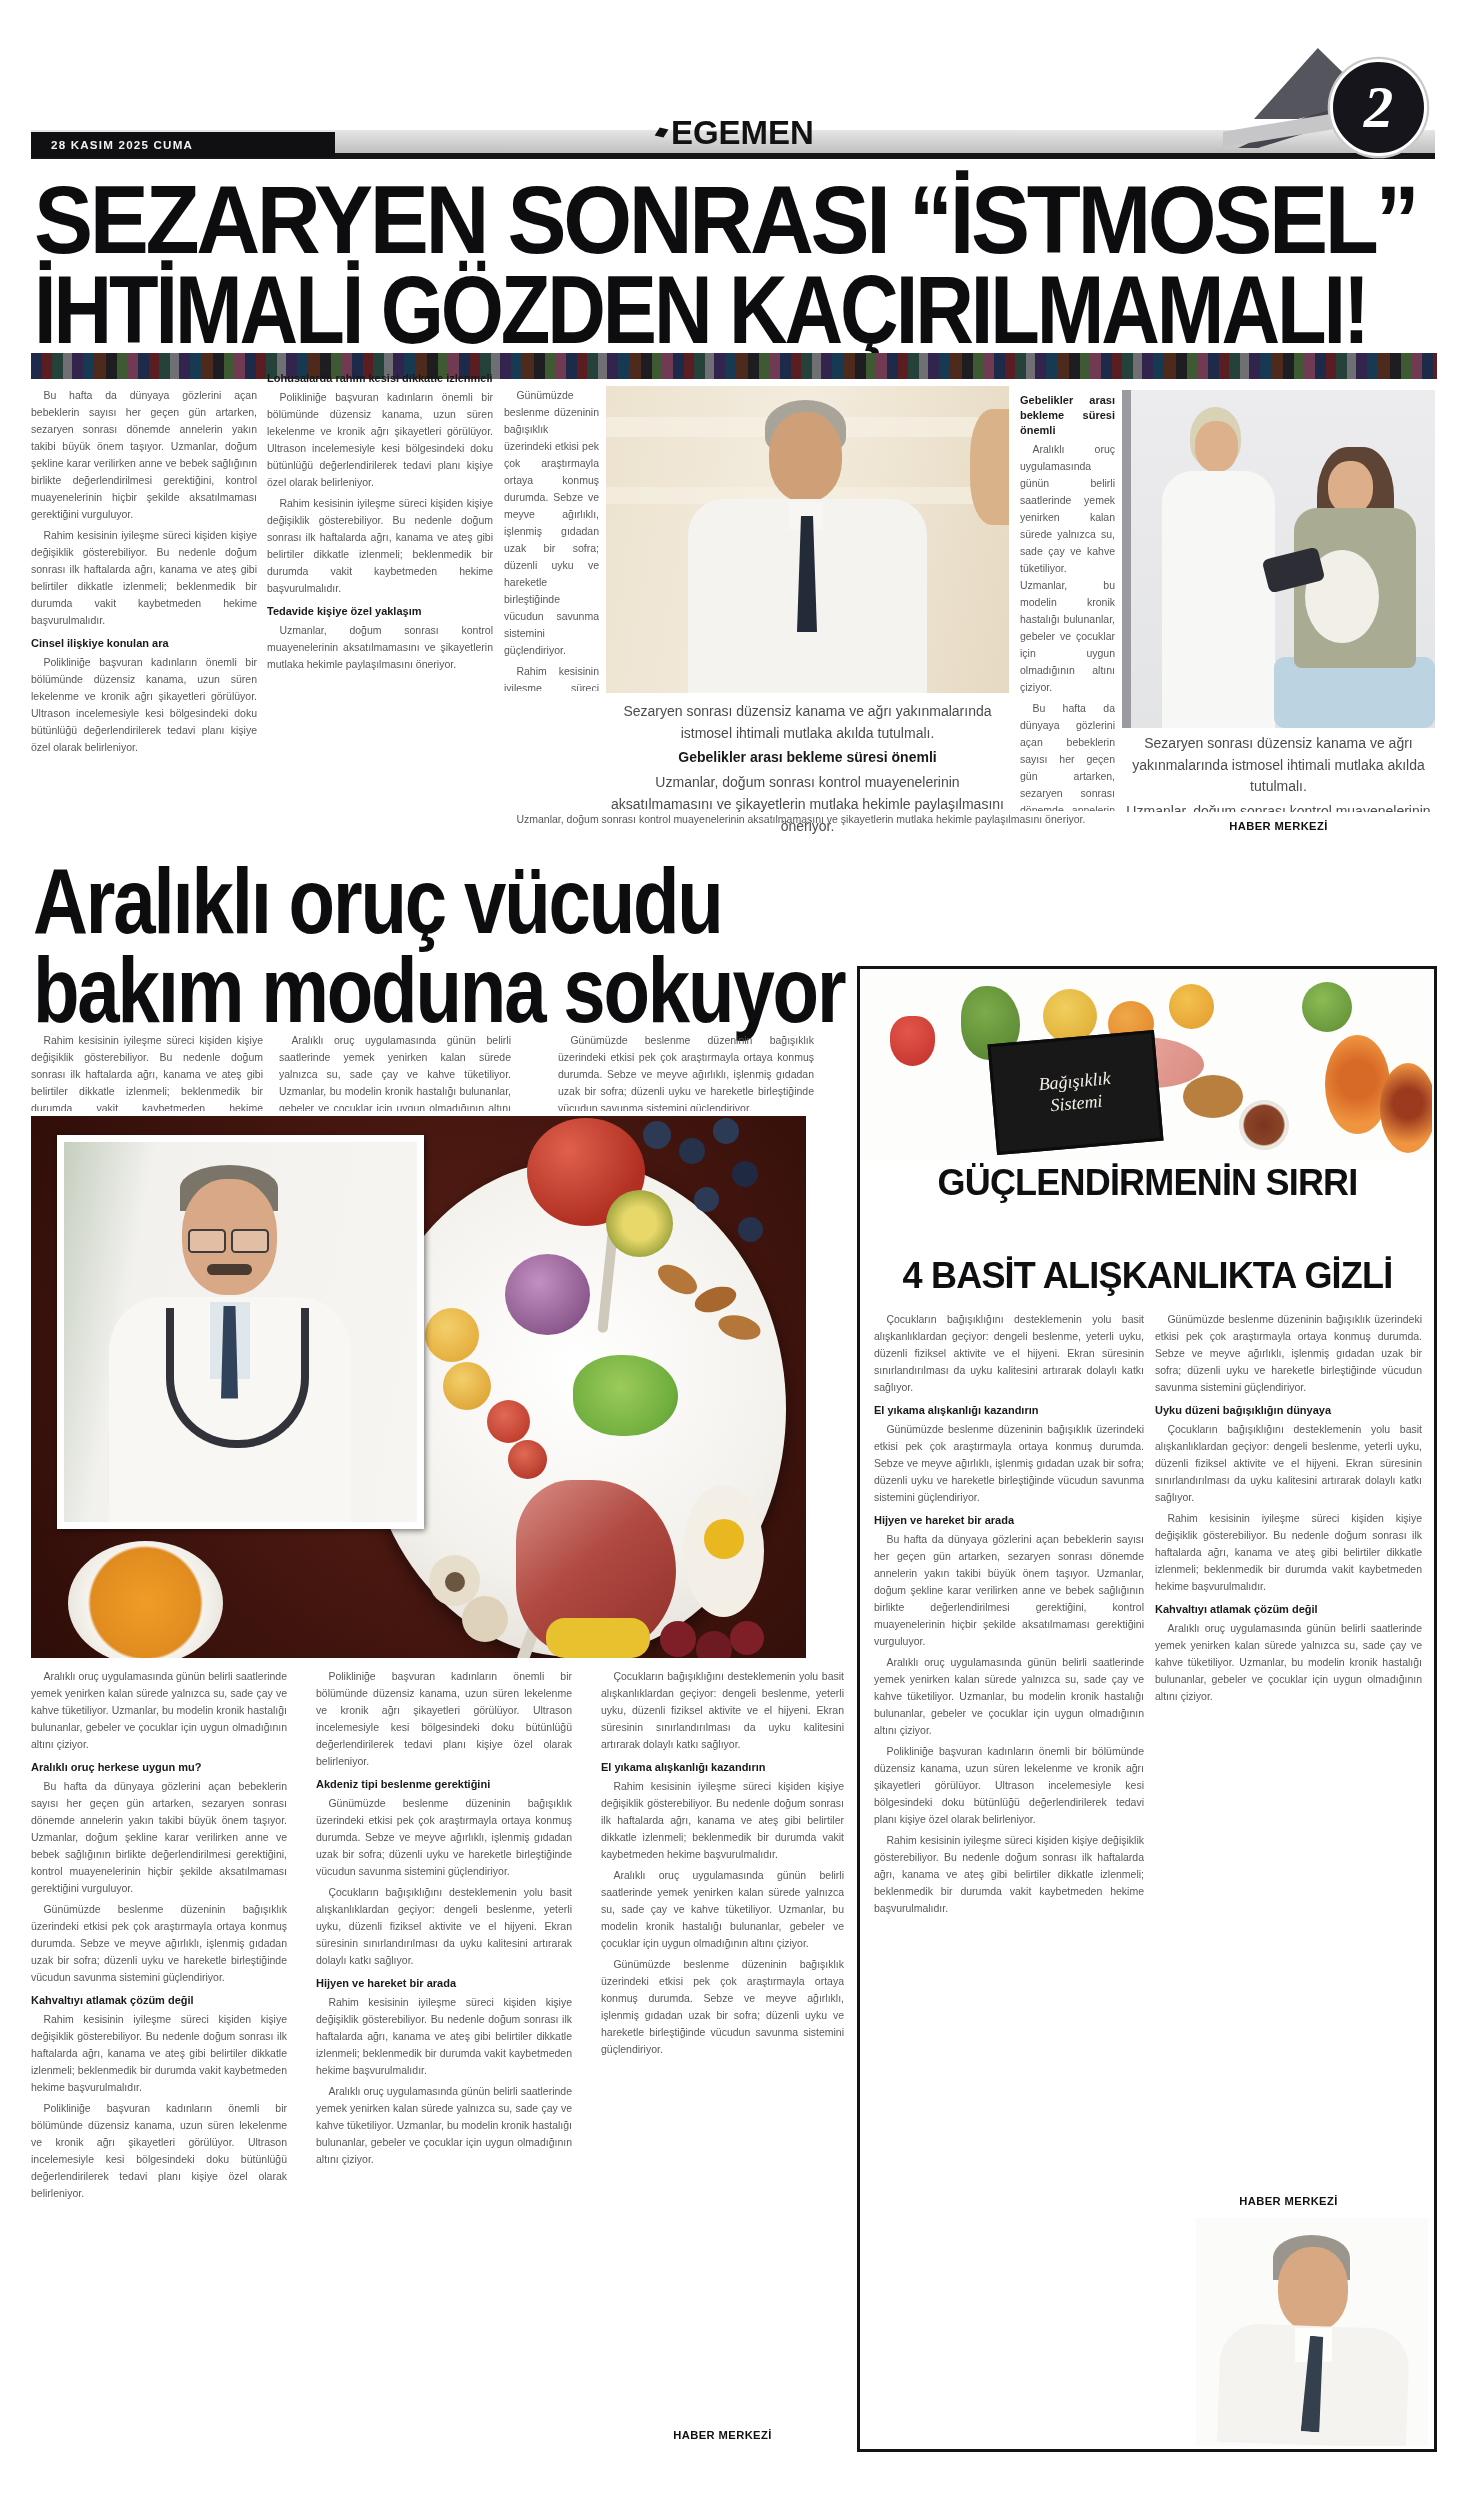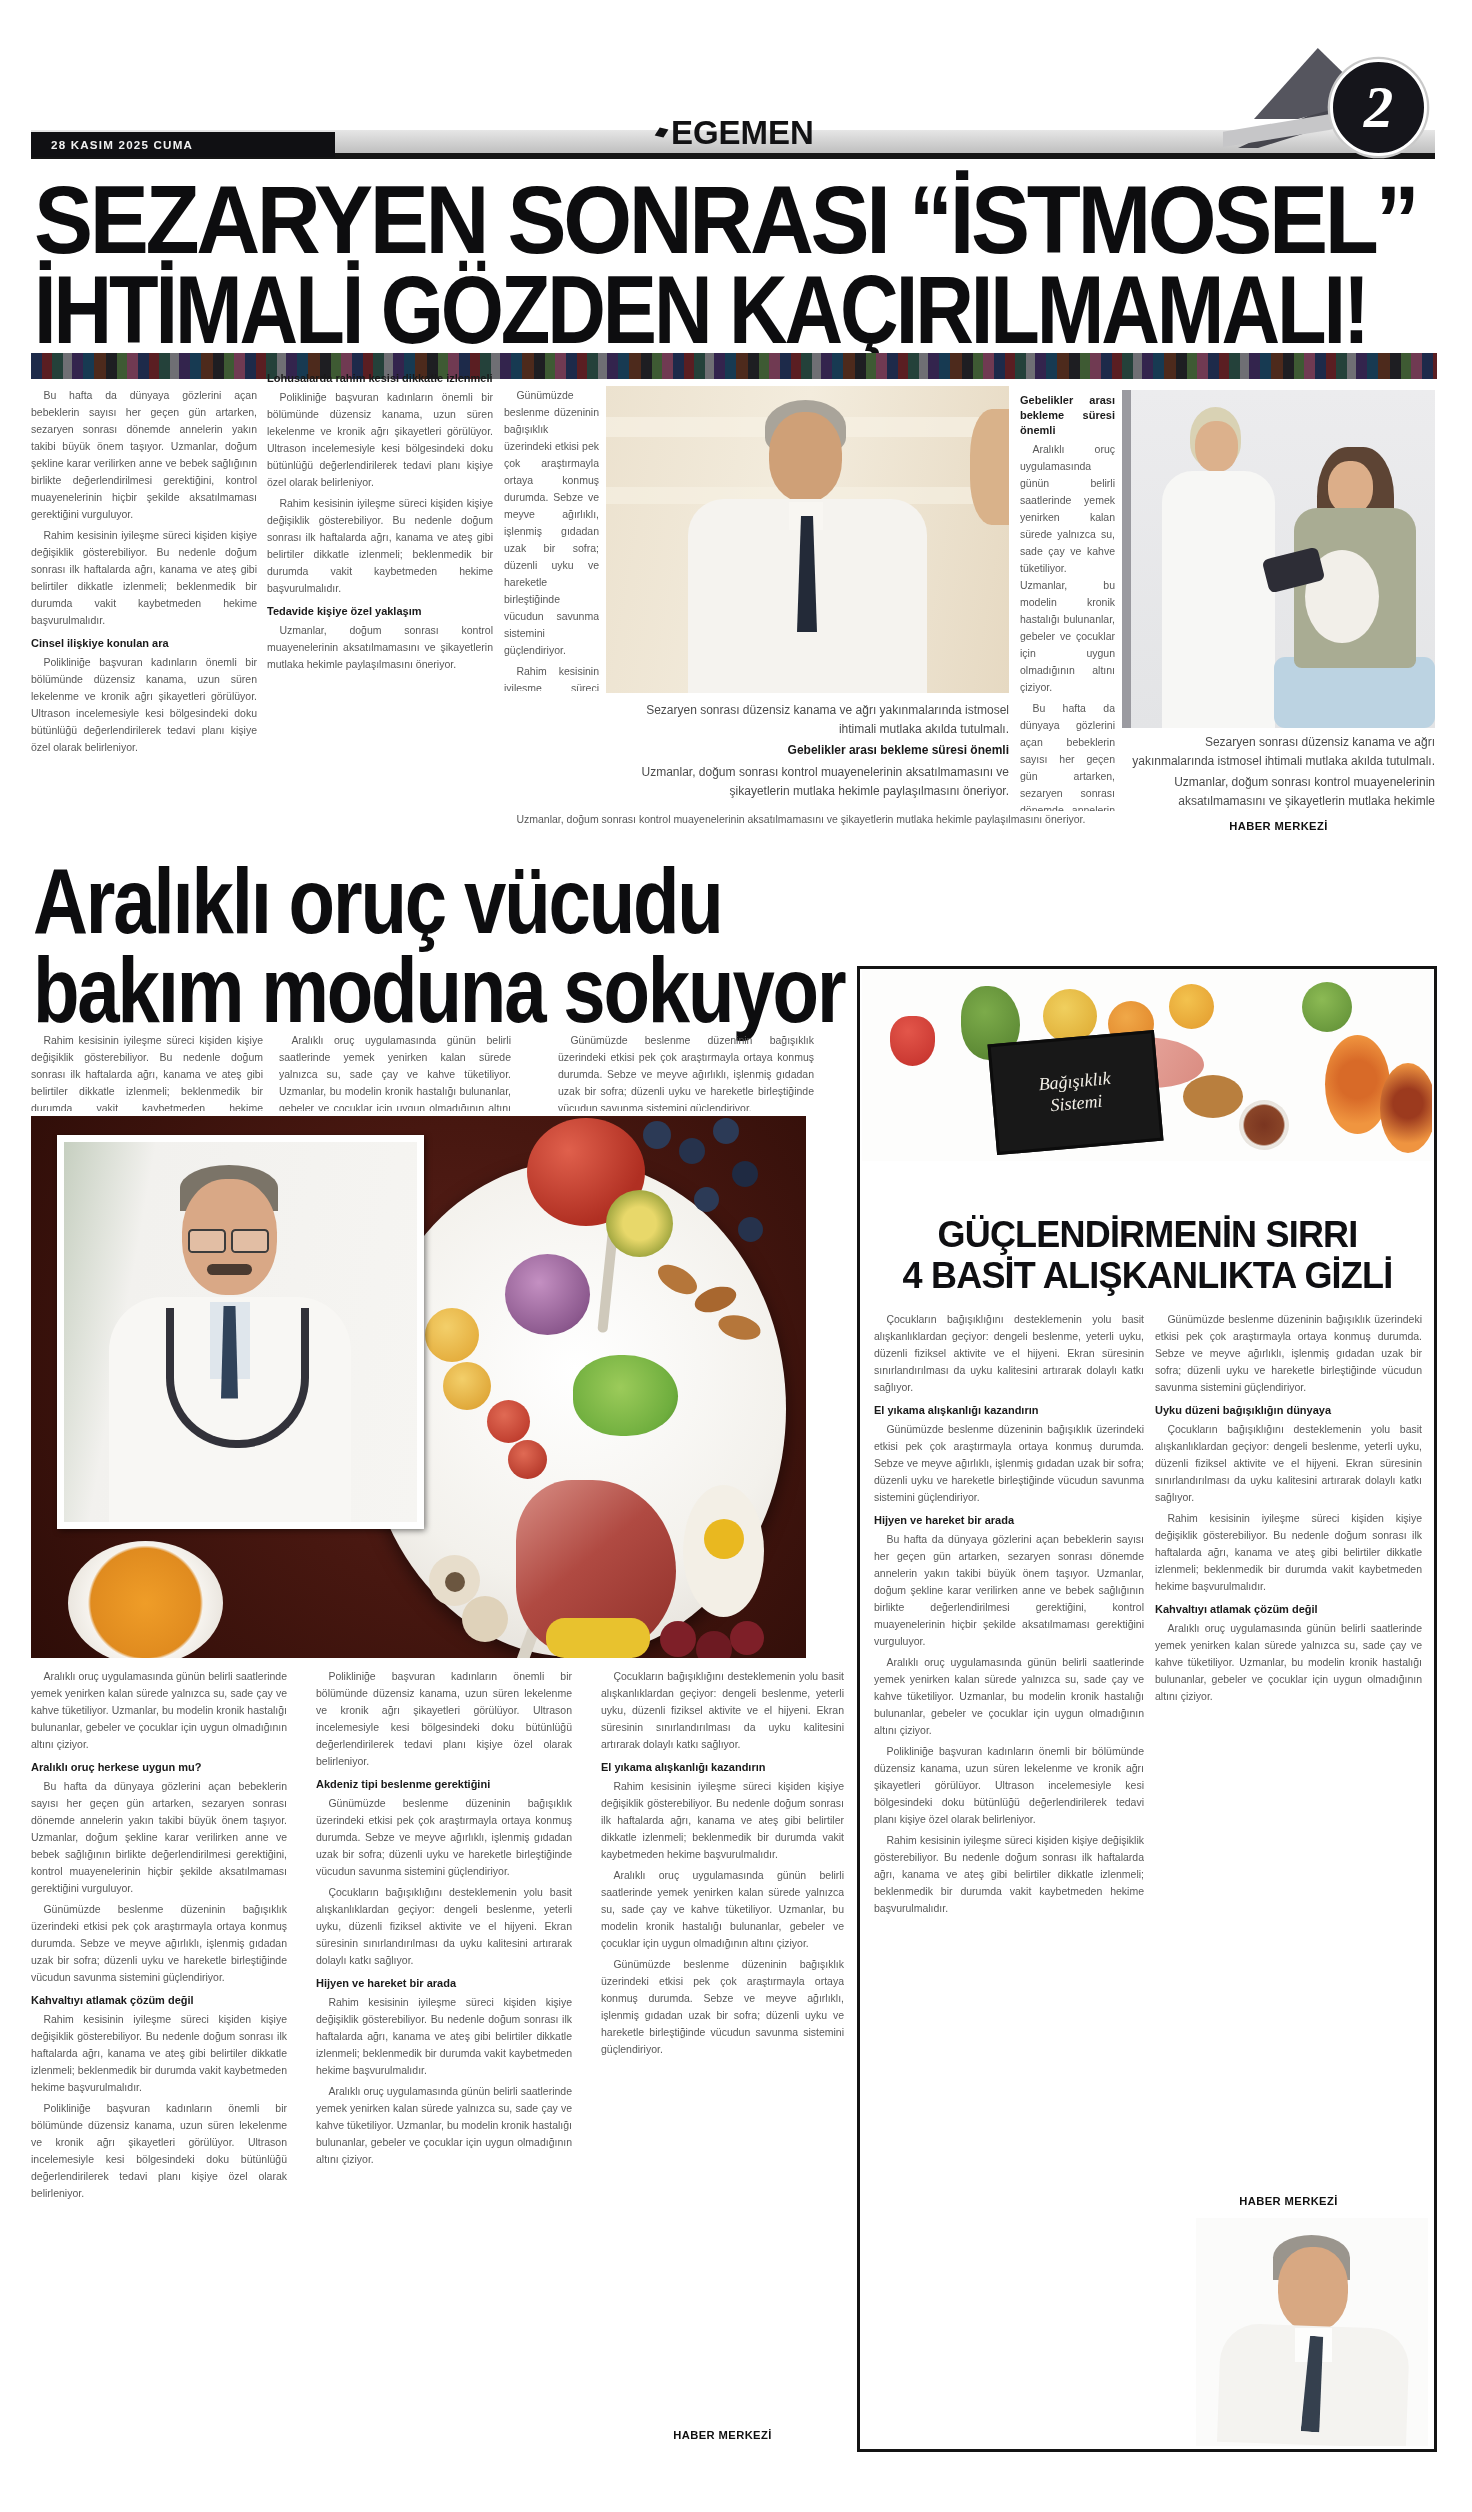--- a/index.html
+++ b/index.html
@@ -19,21 +19,21 @@
   .pcircle{left:1330px;top:59px;width:91px;height:91px;border-radius:50%;background:#15151b;
            border:3.9px solid #ffffff;box-shadow:0 0 0 2.3px #c9c9c9;display:flex;align-items:center;justify-content:center;}
   .pcircle span{color:#fff;font-family:"Liberation Serif",serif;font-style:italic;font-weight:bold;font-size:59px;line-height:1;}
   
   .hgiant{font-weight:bold;color:#0d0d0f;white-space:nowrap;transform-origin:left top;letter-spacing:-3.1px;line-height:1;}
   .hbox{font-weight:bold;color:#0f0f12;text-align:center;letter-spacing:-0.8px;line-height:42px;font-size:36px;}
   
   .col{overflow:hidden;text-align:justify;font-size:10.5px;line-height:1.62;color:#585858;filter:blur(0.5px);}
   .col p{margin:0 0 3.9px 0;text-indent:12.4px;}
   .col .sub{font-weight:bold;color:#1a1a1a;text-indent:0;margin:7px 0 3.1px 0;font-size:11px;line-height:1.35;}
-  .cap{overflow:hidden;text-align:right;font-size:12px;line-height:1.55;color:#4c4c4c;filter:blur(0.5px);}
+  .cap{overflow:hidden;text-align:center;font-size:14px;line-height:1.55;color:#4c4c4c;filter:blur(0.5px);}
   .cap p{margin:0 0 3.1px 0;}
   .cap .sub{font-weight:bold;color:#181818;}
   .byline{font-weight:bold;color:#101010;text-align:center;font-size:11.2px;filter:blur(0.3px);letter-spacing:0.4px;}
   
   .photo{overflow:hidden;}
   .inset{border:7.7px solid #ffffff;box-shadow:1.5px 2.3px 6.2px rgba(0,0,0,0.55);overflow:hidden;}
   .colorstrip{left:31px;top:353px;width:1406px;height:26px;filter:blur(0.3px);
     background:
       repeating-linear-gradient(90deg,#1d2a4a 0 11px,#5a1e22 11px 21px,#24413a 21px 32px,#6f6f74 32px 41px,
       #33244d 41px 52px,#173a52 52px 63px,#4d2a1c 63px 75px,#1e1e22 75px 86px,#3e5a33 86px 96px,#703a52 96px 107px);}
@@ -231,21 +231,21 @@
     <div class="blob" style="left:183px;top:136px;width:20px;height:20px;background:#23232e;"></div>
     <div class="blob" style="left:203px;top:149px;width:20px;height:20px;background:#1b1b26;"></div>
     <div class="blob" style="left:223px;top:136px;width:20px;height:20px;background:#23232e;"></div>
     <div class="blob" style="left:377px;top:130px;width:50px;height:50px;background:radial-gradient(circle at 50% 50%,#7a3520 0%,#8a4528 55%,#ece8e2 60%,#d9d4cc 100%);"></div>
     <div class="chalk" style="left:130px;top:67px;width:161px;height:105px;">
       <span>Bağışıklık</span>
       <span>Sistemi</span>
     </div>
   </div>
 
-  <div class="abs hbox" style="left:873px;top:1214px;width:549px;">GÜÇLENDİRMENİN SIRRI</div>
+  <div class="abs hbox" style="left:873px;top:1162px;width:549px;">GÜÇLENDİRMENİN SIRRI</div>
   <div class="abs hbox" style="left:873px;top:1255px;width:549px;">4 BASİT ALIŞKANLIKTA GİZLİ</div>
 
   <div class="abs col" style="left:874px;top:1311px;width:270px;height:1128px;">
     <p>Çocukların bağışıklığını desteklemenin yolu basit alışkanlıklardan geçiyor: dengeli beslenme, yeterli uyku, düzenli fiziksel aktivite ve el hijyeni. Ekran süresinin sınırlandırılması da uyku kalitesini artırarak dolaylı katkı sağlıyor.</p>
     <p class="sub">El yıkama alışkanlığı kazandırın</p>
     <p>Günümüzde beslenme düzeninin bağışıklık üzerindeki etkisi pek çok araştırmayla ortaya konmuş durumda. Sebze ve meyve ağırlıklı, işlenmiş gıdadan uzak bir sofra; düzenli uyku ve hareketle birleştiğinde vücudun savunma sistemini güçlendiriyor.</p>
     <p class="sub">Hijyen ve hareket bir arada</p>
     <p>Bu hafta da dünyaya gözlerini açan bebeklerin sayısı her geçen gün artarken, sezaryen sonrası dönemde annelerin yakın takibi büyük önem taşıyor. Uzmanlar, doğum şekline karar verilirken anne ve bebek sağlığının birlikte değerlendirilmesi gerektiğini, kontrol muayenelerinin hiçbir şekilde aksatılmaması gerektiğini vurguluyor.</p>
     <p>Aralıklı oruç uygulamasında günün belirli saatlerinde yemek yenirken kalan sürede yalnızca su, sade çay ve kahve tüketiliyor. Uzmanlar, bu modelin kronik hastalığı bulunanlar, gebeler ve çocuklar için uygun olmadığının altını çiziyor.</p>
     <p>Polikliniğe başvuran kadınların önemli bir bölümünde düzensiz kanama, uzun süren lekelenme ve kronik ağrı şikayetleri görülüyor. Ultrason incelemesiyle kesi bölgesindeki doku bütünlüğü değerlendirilerek tedavi planı kişiye özel olarak belirleniyor.</p>

